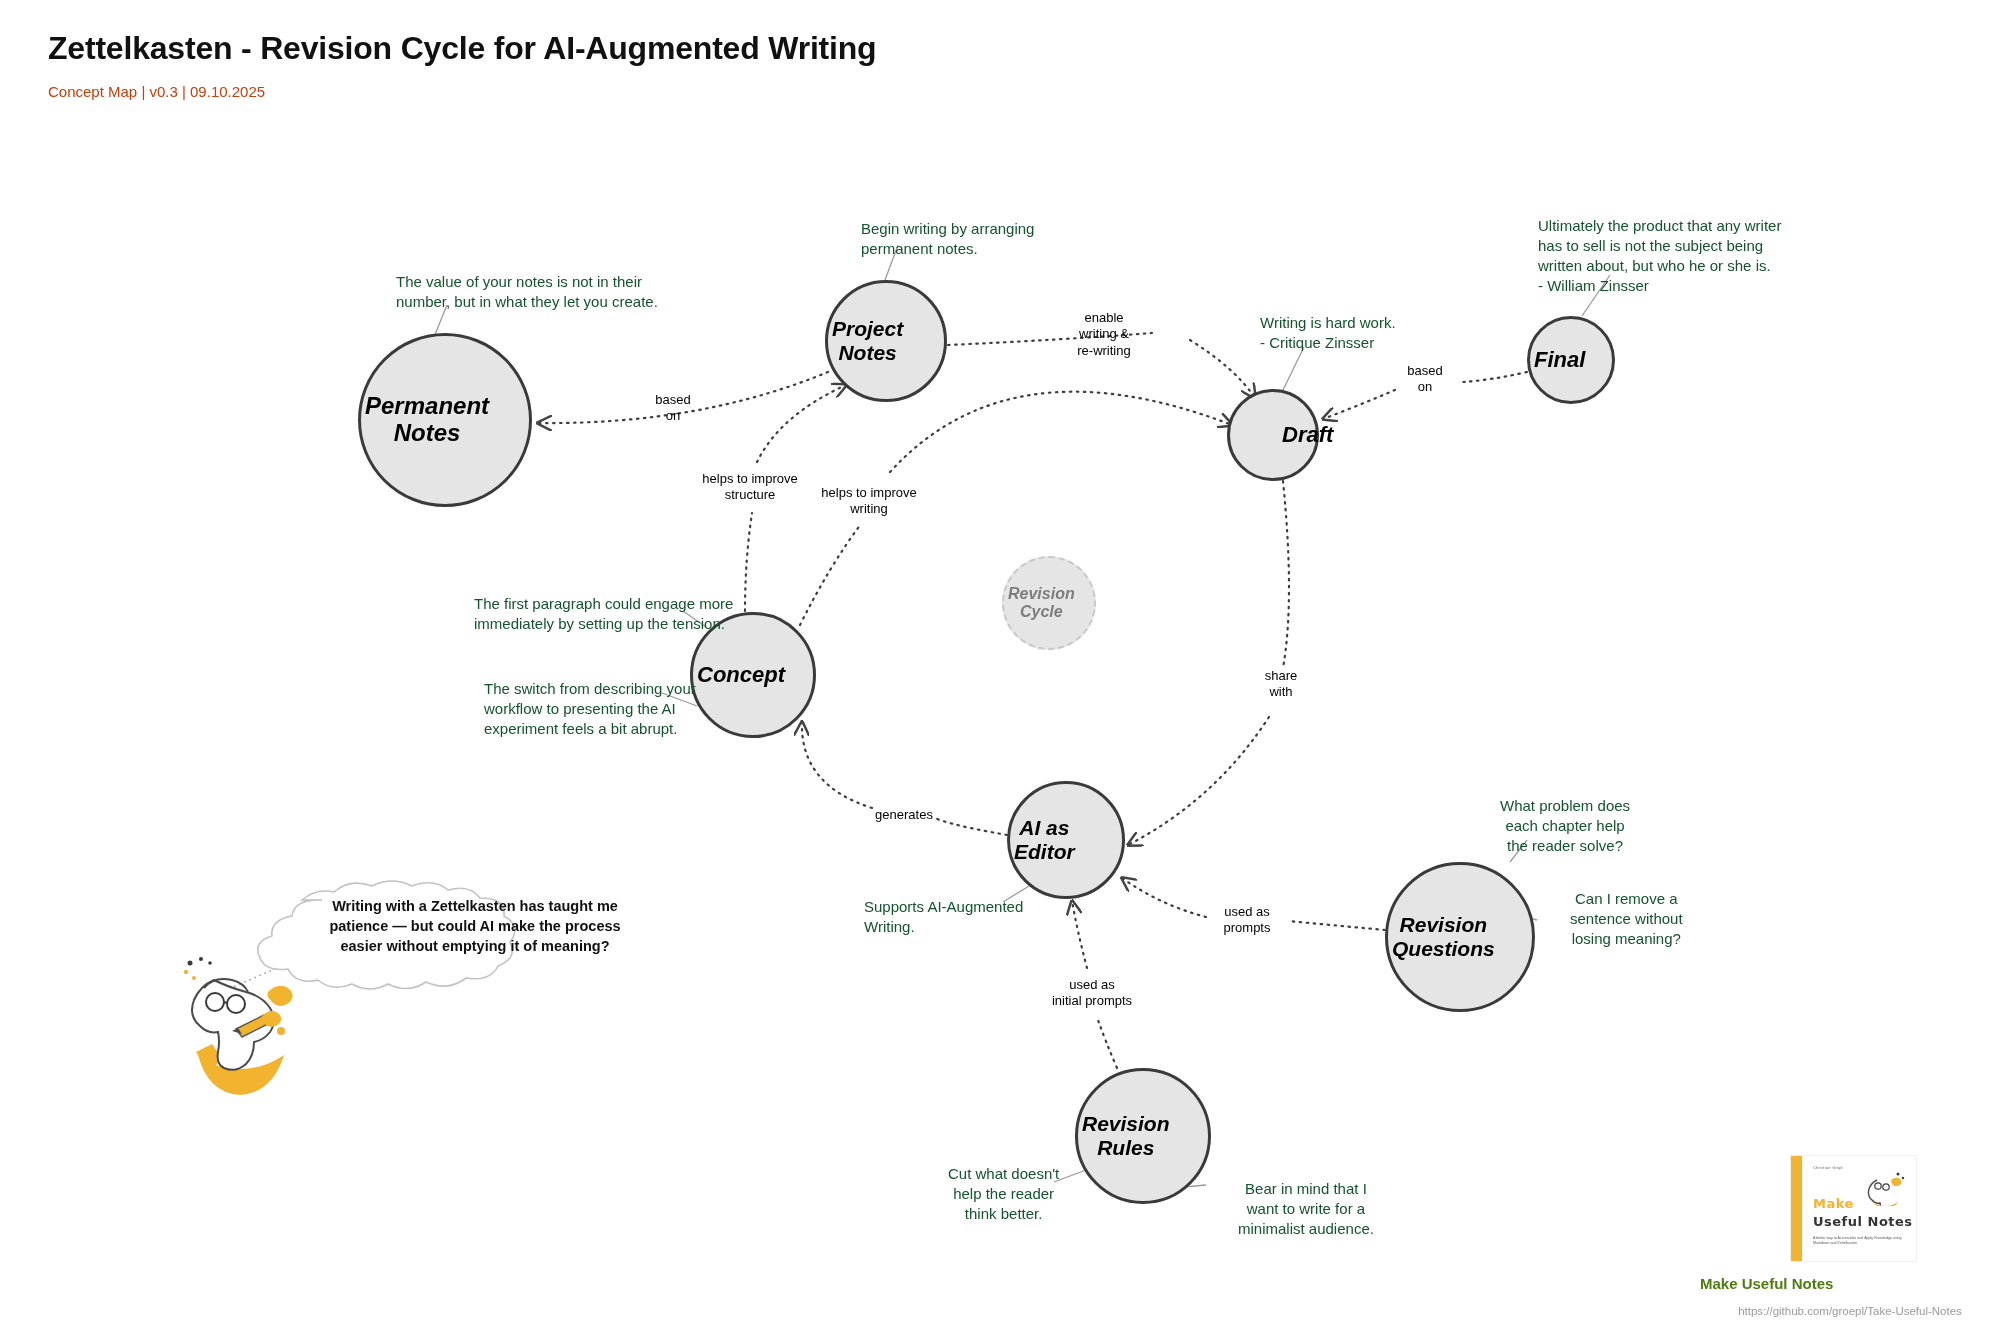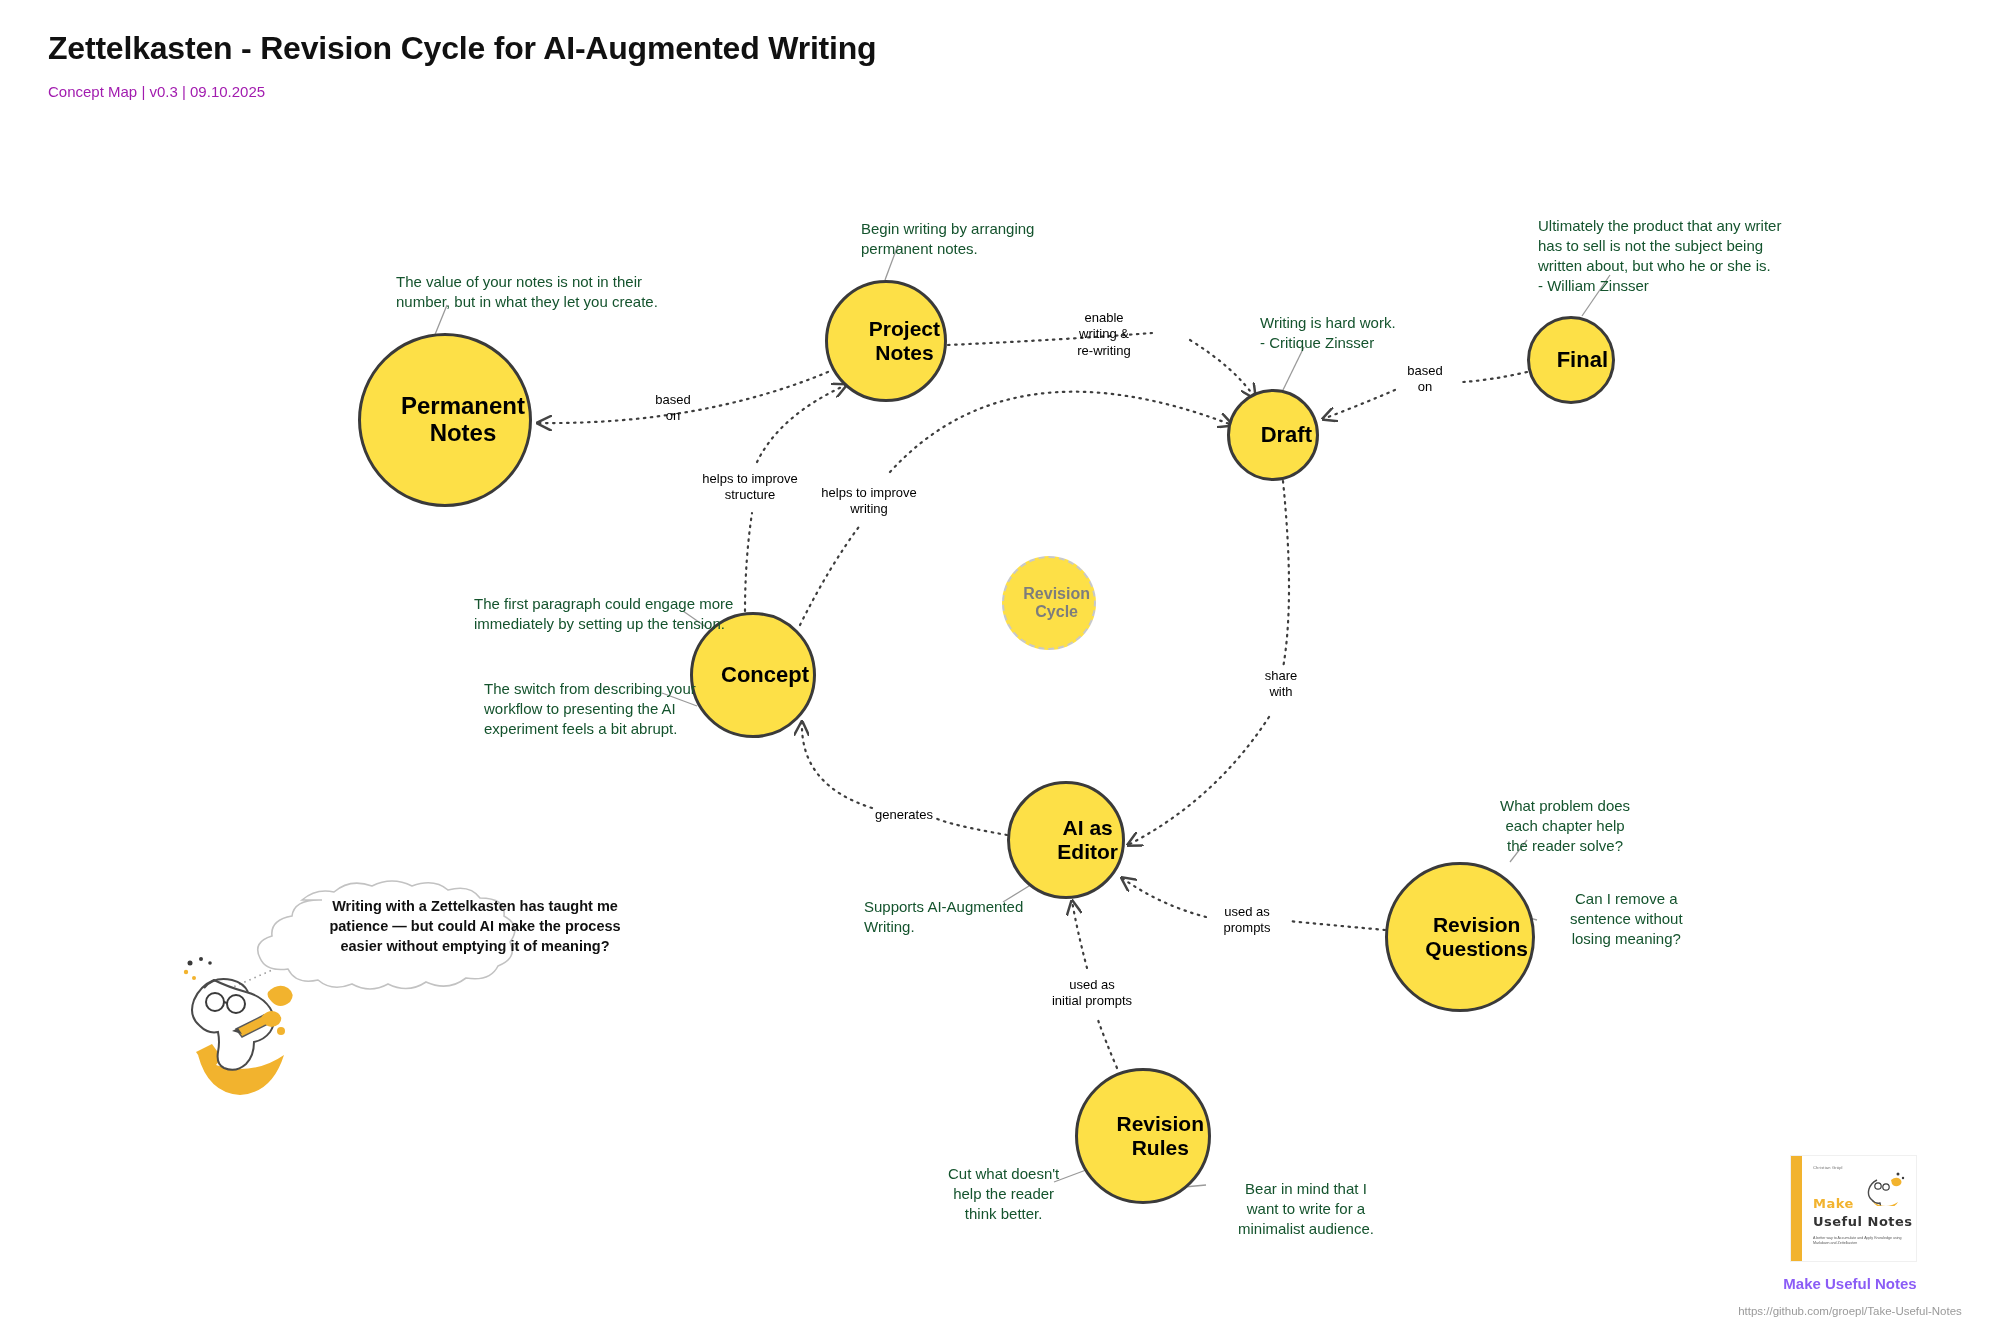--- a/index.html
+++ b/index.html
@@ -25,46 +25,47 @@
   #page-title {
     font-size: 32px;
     font-weight: bold;
     color: #111111;
     letter-spacing: -0.2px;
     white-space: nowrap;
     margin: 0;
   }
   #page-subtitle {
     font-size: 15px;
-    color: #a21caf;
+    color: #c2410c;
     margin-top: 16px;
     white-space: nowrap;
   }
 
   
   #edge-layer {
     position: absolute;
     left: 0;
     top: 0;
     width: 2000px;
     height: 1341px;
     pointer-events: none;
   }
 
   
   .node {
     position: absolute;
     border: 3px solid #3a3a3a;
     border-radius: 50%;
-    background: #fde047;
+    background: #e5e5e5;
     display: flex;
     align-items: center;
-    justify-content: flex-end;
+    justify-content: flex-start;
     text-align: center;
     box-sizing: border-box;
+    font-style: italic;
   }
   .node-label {
     font-weight: bold;
     color: #000000;
     line-height: 1.12;
     padding: 0 4px;
   }
   .node.hub {
     border: 2px dashed #c8c8c8;
   }
@@ -174,24 +175,24 @@
     width: 90px;
     font-size: 3.6px;
     color: #5a5a5a;
     line-height: 1.5;
   }
   #footer-brand {
     position: absolute;
     left: 1700px;
     top: 1275px;
     width: 300px;
-    text-align: center;
+    text-align: left;
     font-size: 15px;
     font-weight: bold;
-    color: #8b5cf6;
+    color: #4d7c0f;
   }
   #footer-url {
     position: absolute;
     left: 1700px;
     top: 1305px;
     width: 300px;
     text-align: center;
     font-size: 11.5px;
     color: #9a9a9a;
   }

